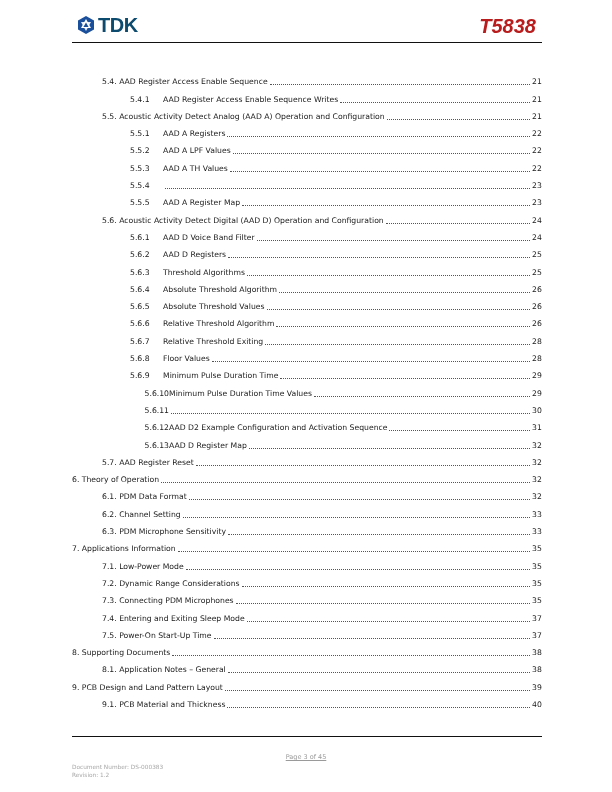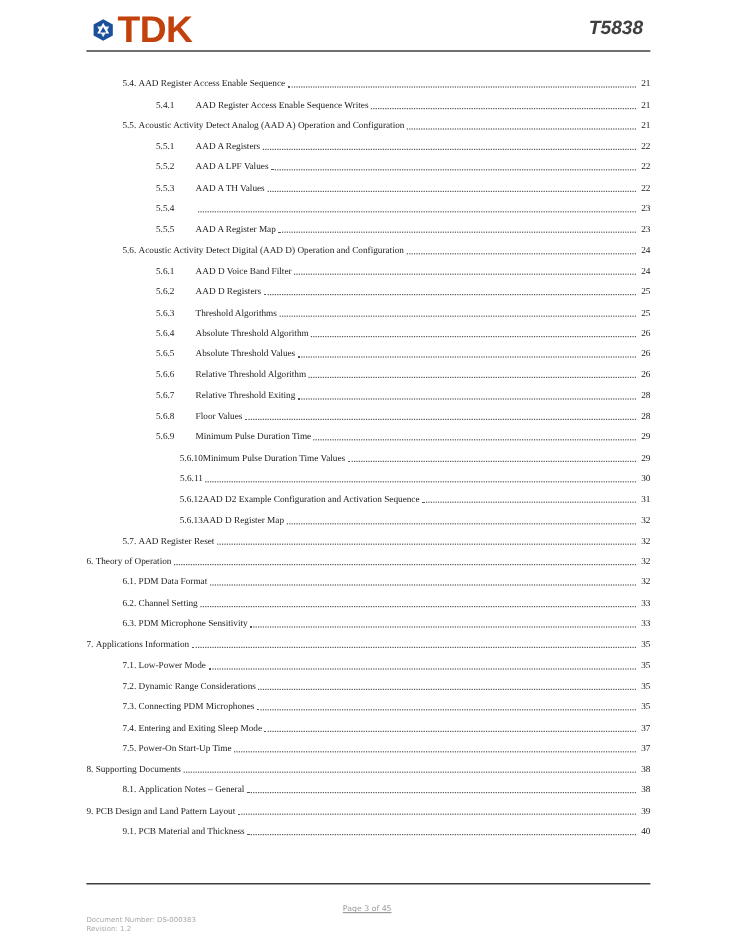--- a/index.html
+++ b/index.html
@@ -1,38 +1,38 @@
 <!DOCTYPE html>
 <html><head>
 <meta charset="utf-8">
 <style>
   html, body { margin:0; padding:0; background:#ffffff; }
   body { width:612px; height:792px; position:relative; overflow:hidden;
          font-family:"DejaVu Sans", sans-serif; color:#1a1a1a; }
   .header { position:absolute; left:72px; top:0; width:470px; height:44px; }
   .logo { position:absolute; left:4px; top:14px; display:flex; align-items:center; }
   .logo svg { display:block; }
-  .logo-text { font-family:"Liberation Sans", sans-serif; font-weight:bold; font-size:31px;
-               color:#c2410c; letter-spacing:-0.5px; margin-left:2px; line-height:22px;text-align:right; }
+  .logo-text { font-family:"Liberation Sans", sans-serif; font-weight:bold; font-size:20px;
+               color:#0c4a6e; letter-spacing:-0.5px; margin-left:2px; line-height:22px;text-align:right; }
   .doc-code { position:absolute; right:6px; top:15px; font-family:"Liberation Sans", sans-serif;
-              font-weight:bold; font-style:italic; font-size:16px; color:#404040; }
+              font-weight:bold; font-style:italic; font-size:20px; color:#b91c1c; }
   .header-rule { position:absolute; left:72px; top:42px; width:470px; height:1px; background:#111; }
 
-  .toc { position:absolute; left:72px; top:58px; width:470px;font-family:Liberation Serif, serif; }
+  .toc { position:absolute; left:72px; top:70px; width:470px; }
   .toc-row { position:relative; height:17.3px; display:flex; align-items:flex-end;
              font-size:7.7px; line-height:10px; white-space:nowrap; }
   .toc-row.l1 { padding-left:0; }
   .toc-row.l2 { padding-left:30px; }
   .toc-row.l3 { padding-left:58px; }
   .num { display:inline-block; }
   .l3 .num { width:33px; }
   .l3.wide .num { width:39px;text-align:right; }
   .title { display:inline-block; }
   .leader { flex:1; border-bottom:1px dotted #555; margin:0 2px 2px 2px; height:1px; }
-  .page { display:inline-block; min-width:10px; text-align:right; }
+  .page { display:inline-block; min-width:10px; text-align:center; }
 
   .footer-rule { position:absolute; left:72px; top:736px; width:470px; height:1px; background:#111; }
   .footer-page { position:absolute; left:0; width:612px; top:753px; text-align:center;
                  font-size:6.5px; color:#9a9a9a;text-decoration:underline; }
   .footer-doc { position:absolute; left:72px; top:763px; font-size:5.8px; color:#a8a8a8; line-height:8px; }
 </style>
 </head>
 <body>
 
 <div class="header">

